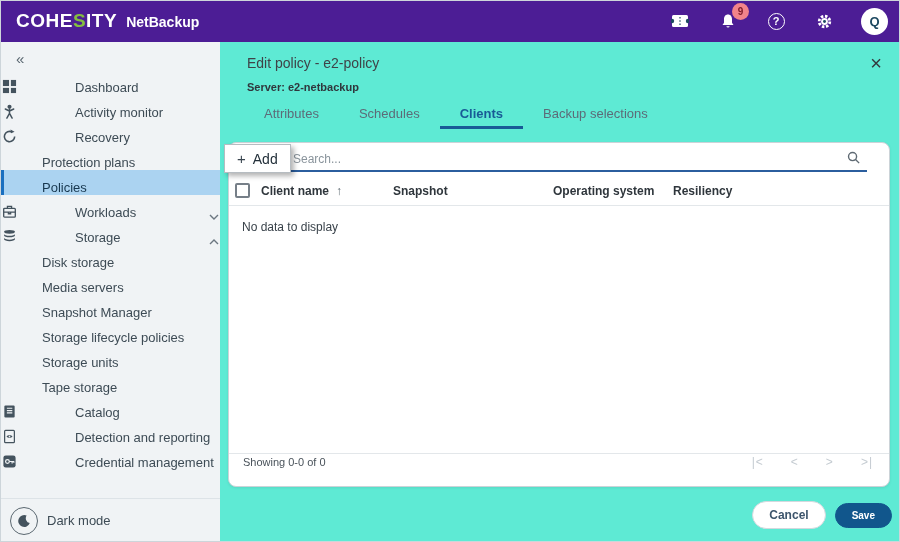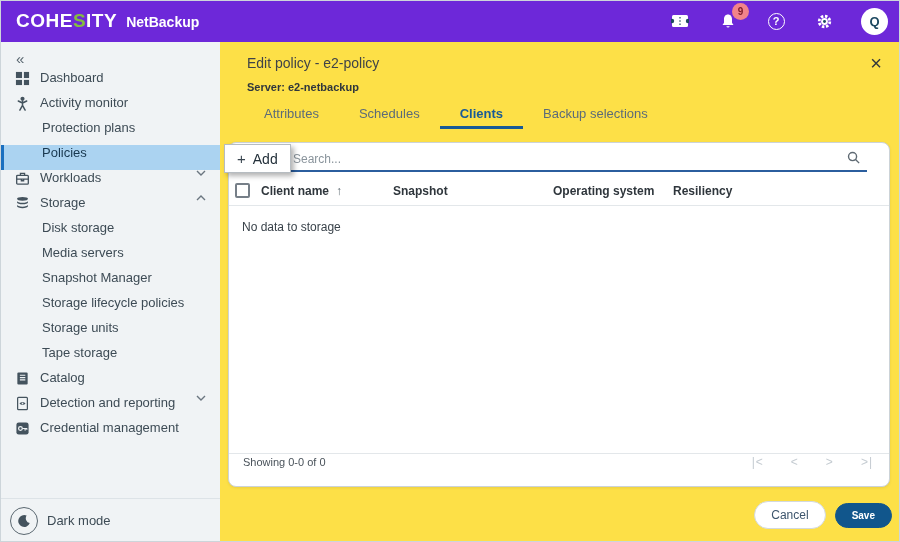--- a/index.html
+++ b/index.html
@@ -5,46 +5,46 @@
   * { box-sizing: border-box; margin: 0; padding: 0; }
   html,body { width:900px; height:542px; }
   body {
     font-family: "Liberation Sans", sans-serif;
     background: #edf0f2;
     overflow: hidden;
   }
   .screen { width:900px; height:542px; display:flex; flex-direction:column; outline:1px solid #cdd5da; outline-offset:-1px; background:#edf0f2; }
 
   
-  .topbar { height:42px; background:#6d28d9; display:flex; align-items:center; padding:0 12px 0 16px; flex:none; }
+  .topbar { height:42px; background:#4c1d95; display:flex; align-items:center; padding:0 12px 0 16px; flex:none; }
   .brand { color:#fff; font-size:19px; font-weight:bold; letter-spacing:.5px; display:flex; align-items:center; }
   .brand .s-green { color:#84bd3f; }
   .product { color:#fff; font-size:14px; font-weight:bold; margin-left:9px; padding-top:2px; }
   .topbar-icons { margin-left:auto; display:flex; align-items:center; gap:26px; }
   .icon-btn { position:relative; width:22px; height:22px; display:flex; align-items:center; justify-content:center; cursor:pointer; }
   .badge { position:absolute; top:-7px; right:-10px; width:17px; height:17px; border-radius:50%; background:#f2838a; color:#7e1b28; font-size:10px; font-weight:bold; display:flex; align-items:center; justify-content:center; }
   .help-circle { width:17px; height:17px; border:1.5px solid #fff; border-radius:50%; color:#fff; font-size:11px; font-weight:bold; display:flex; align-items:center; justify-content:center; }
   .avatar { width:27px; height:27px; background:#fff; border-radius:50%; color:#1e4961; font-weight:bold; font-size:13px; display:flex; align-items:center; justify-content:center; cursor:pointer; }
 
   
   .content { flex:1; display:flex; min-height:0; }
 
   
   .sidebar { width:220px; flex:none; background:#f0f3f5; display:flex; flex-direction:column; padding-top:4px; }
   .collapse-row { height:24px; padding-left:16px; color:#5a6770; font-size:15px; display:flex; align-items:center; cursor:pointer; }
-  .nav-item { height:25px; flex:none; display:flex; align-items:flex-start; padding:0 14px; font-size:13px; color:#3d4b55; cursor:pointer; white-space:nowrap; }
+  .nav-item { height:25px; flex:none; display:flex; align-items:flex-end; padding:0 1px; font-size:13px; color:#3d4b55; cursor:pointer; white-space:nowrap;gap:48px; }
   .nav-item .nicon { width:17px; height:17px; margin-right:9px; display:flex; align-items:center; justify-content:center; color:#44535e; flex:none; }
   .nav-item .chev { margin-left:auto; display:flex; align-items:center; }
   .nav-item.child { padding-left:42px; }
   .nav-item.selected { background:#abd3f1; border-left:4px solid #1a6fbf; padding-left:38px; color:#17374f; }
   .sidebar-bottom { margin-top:auto; border-top:1px solid #dde3e7; height:44px; flex:none; display:flex; align-items:center; padding-left:10px; gap:9px; color:#3d4b55; font-size:13px; cursor:pointer; }
   .moon-circle { width:28px; height:28px; border:1px solid #5a6770; border-radius:50%; display:flex; align-items:center; justify-content:center; }
 
   
-  .main { flex:1; display:flex; flex-direction:column; min-width:0; background:#fde047; }
+  .main { flex:1; display:flex; flex-direction:column; min-width:0; background:#5eead4; }
   .panel-title-row { padding:13px 18px 0 27px; display:flex; align-items:flex-start; font-size:14px; color:#3f4348; }
   .close-x { margin-left:auto; font-size:20px; color:#33383d; line-height:16px; cursor:pointer; }
   .server-line { padding:10px 0 0 27px; font-size:11px; font-weight:bold; color:#2f363c; }
   .tabs { display:flex; margin:8px 0 0 24px; }
   .tab { padding:0 20px; height:28px; display:flex; align-items:center; font-size:13px; color:#5c6b78; border-bottom:3px solid transparent; cursor:pointer; }
   .tab.active { color:#185a96; font-weight:bold; border-bottom-color:#185a96; }
 
   .card { position:relative; margin:13px 10px 0 8px; background:#fff; border:1px solid #ccd3d8; border-radius:8px; height:345px; display:flex; flex-direction:column; box-shadow:0 1px 3px rgba(0,0,0,.08); }
   .add-btn { position:absolute; left:-5px; top:1px; background:#fff; border:1px solid #b6bcc1; box-shadow:3px 3px 5px rgba(0,0,0,.3); padding:5px 12px; font-size:14px; color:#23303a; display:flex; gap:7px; align-items:center; z-index:2; cursor:pointer; }
   .add-plus { font-size:15px; color:#3a4650; }
@@ -60,21 +60,21 @@
   .col-label { display:flex; align-items:center; }
   .sort-arrow { font-weight:normal; color:#5f6a73; margin-left:7px; font-size:12px; }
 
   .tbody { flex:1; font-size:12px; color:#39424a; padding:14px 13px; }
 
   .tfoot { flex:none; height:33px; border-top:1px solid #e3e7ea; display:flex; align-items:center; padding:0 16px 16px 14px; font-size:11px; color:#49525a; }
   .pager { margin-left:auto; display:flex; gap:27px; color:#c4cbd1; font-size:12px; letter-spacing:1px; }
   .pager span { cursor:default; }
 
   .actions { margin-top:auto; padding:0 8px 13px 0; display:flex; justify-content:flex-end; align-items:center; gap:9px; }
-  .btn-cancel { background:#fff; border:1px solid #d3d9de; border-radius:15px; padding:6px 16px; font-size:12px; font-weight:normal; color:#3d556c; cursor:pointer; font-family:inherit; }
+  .btn-cancel { background:#fff; border:1px solid #d3d9de; border-radius:15px; padding:6px 16px; font-size:12px; font-weight:bold; color:#3d556c; cursor:pointer; font-family:inherit; }
   .btn-save { background:#11568c; border:1px solid #11568c; border-radius:15px; padding:6px 16px; font-size:10px; font-weight:bold; color:#fff; cursor:pointer; font-family:inherit; }
 </style>
 </head>
 <body>
 
 <div class="screen">
 
   <div class="topbar">
     <div class="brand">
       <span>COHE</span>
@@ -135,20 +135,29 @@
       <div class="nav-item">
         <span class="nicon">
           <svg width="15" height="15" viewBox="0 0 16 16">
               <circle cx="8" cy="3" r="2.2" fill="currentColor"></circle>
               <path d="M8 5.5 V10 M8 7.5 L3.5 5.3 M8 7.5 L12.5 5.3 M8 10 L5.2 15 M8 10 L10.8 15" stroke="currentColor" stroke-width="1.6" fill="none" stroke-linecap="round"></path>
             </svg>
         </span>
         <span>Activity monitor</span>
       </div>
 
+      <div class="nav-item">
+        <span class="nicon">
+          <svg width="15" height="15" viewBox="0 0 16 16">
+              <path d="M13.5 8 A5.5 5.5 0 1 1 10.6 3.2" fill="none" stroke="currentColor" stroke-width="1.7"></path>
+              <path d="M9 0.6 L9.8 4.6 L13.4 2.8 Z" fill="currentColor"></path>
+            </svg>
+        </span>
+        <span>Recovery</span>
+      </div>
 
 
       <div class="nav-item child">
         <span>Protection plans</span>
       </div>
 
       <div class="nav-item child selected">
         <span>Policies</span>
       </div>
 
@@ -293,21 +302,21 @@
           </div>
           <div class="col-label">
             <span>Operating system</span>
           </div>
           <div class="col-label">
             <span>Resiliency</span>
           </div>
         </div>
 
         <div class="tbody">
-          <span>No data to storage</span>
+          <span>No data to display</span>
         </div>
 
         <div class="tfoot">
           <span>Showing 0-0 of 0</span>
           <div class="pager">
             <span>|&lt;</span>
             <span>&lt;</span>
             <span>&gt;</span>
             <span>&gt;|</span>
           </div>

